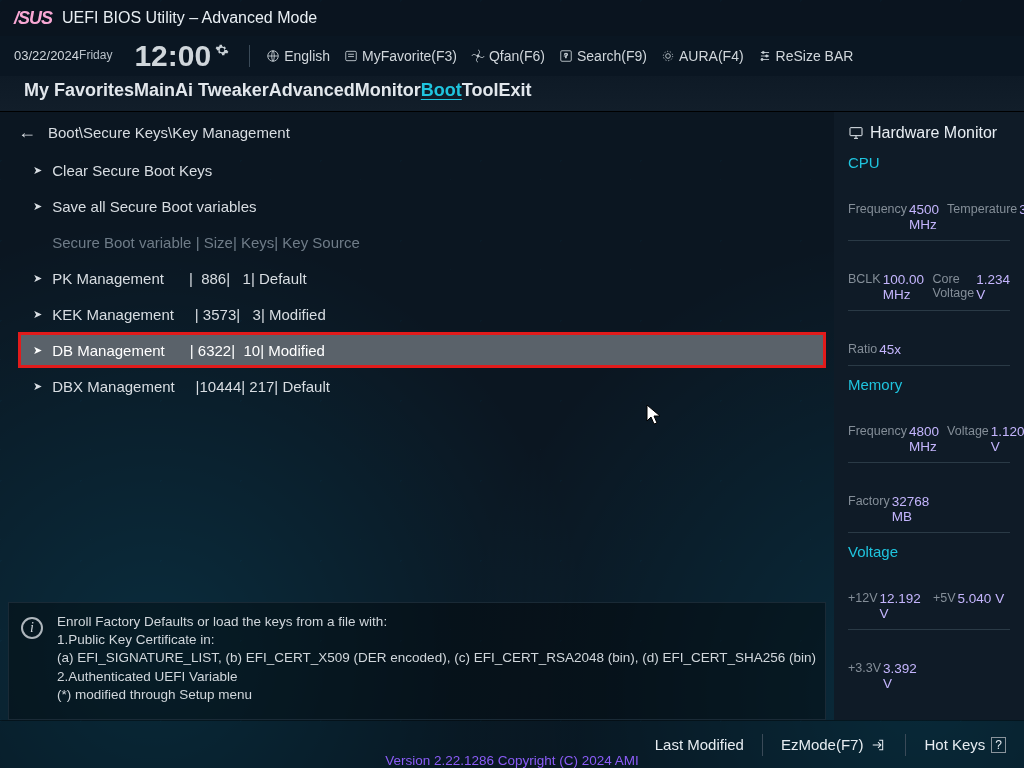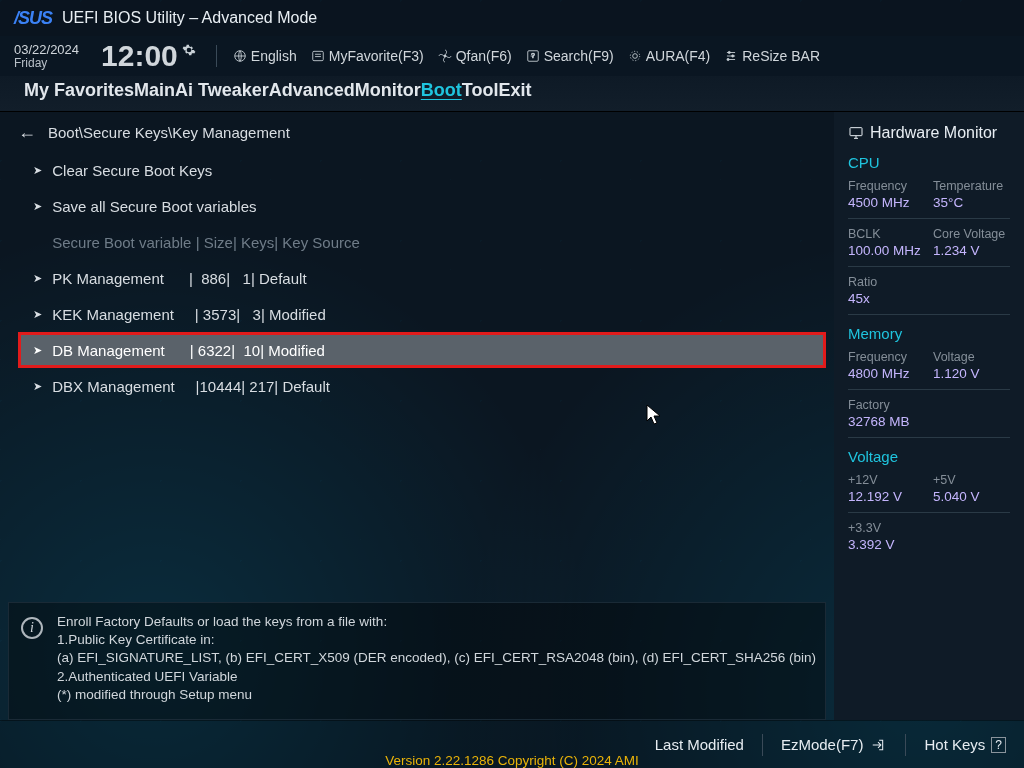--- a/index.html
+++ b/index.html
@@ -7,25 +7,25 @@
   .bg-lines { position:absolute; inset:0; pointer-events:none;
     background:
       linear-gradient(135deg, rgba(0,180,255,0.06) 0 2px, transparent 2px 40px) 0 0/80px 80px,
       linear-gradient(45deg, rgba(0,180,255,0.05) 0 1px, transparent 1px 50px) 0 0/90px 90px,
       radial-gradient(circle at 15% 85%, rgba(0,200,255,0.25), transparent 40%),
       radial-gradient(circle at 90% 90%, rgba(0,200,255,0.25), transparent 40%),
       #0a1622;
   }
   .title-bar { position:relative; display:flex; align-items:center; height:36px; padding:0 14px; gap:10px; background:rgba(10,20,30,0.6); z-index:2; }
   .logo { font-size:18px; font-weight:800; letter-spacing:-1px; font-style:italic; }
-  .logo-hl { color:#3b82f6; }
+  .logo-hl { color:#f9a8d4; }
   .title-text { font-size:16px; color:#e8eef3; }
 
   .util-row { position:relative; display:flex; align-items:center; height:40px; padding:0 14px; gap:14px; z-index:2; color:#d0d6db; font-size:14px; }
-  .dt-block { display:flex; flex-direction:column; justify-content:center; line-height:1.05; }
+  .dt-block { display:flex; flex-direction:row; justify-content:center; line-height:1.05; }
   .dt-date { font-size:13px; }
   .dt-day { font-size:12px; color:#b8c0c8; }
   .clock-wrap { display:flex; align-items:center; gap:4px; margin:0 4px 0 8px; }
   .clock { font-size:30px; font-weight:600; letter-spacing:0px; }
   .gear-icon { width:14px; height:14px; margin-top:-12px; }
   .vbar { width:1px; height:22px; background:#3a4a58; margin:0 2px; }
   .util-item { display:flex; align-items:center; gap:4px; cursor:pointer; white-space:nowrap; }
   .util-icon { width:14px; height:14px; fill:#c8d0d6; stroke:#c8d0d6; }
 
   .tab-row { position:relative; display:flex; align-items:center; height:36px; padding:0 24px; z-index:2; background:linear-gradient(#0e1a26,#121e2a); border-bottom:1px solid #000;font-weight:bold; }
@@ -49,27 +49,27 @@
   .info-icon { width:22px; height:22px; border:2px solid #aeb6bc; border-radius:50%; display:flex; align-items:center; justify-content:center; font-style:italic; font-family:Georgia,serif; font-size:14px; flex-shrink:0; margin-top:4px; }
   .help-lines div { white-space:nowrap; }
 
   .side-panel { width:190px; background:#0f1b27; padding:12px 14px; font-size:13px; overflow:auto; }
   .side-title { display:flex; align-items:center; gap:6px; font-size:16px; color:#e8eef3; margin-bottom:12px;text-align:center; }
   .mon-icon { width:16px; height:16px; }
   .sec-head { color:#1fc4de; font-size:15px; margin:10px 0 8px; }
   .stat-grid { display:grid; grid-template-columns:1fr 1fr; row-gap:8px; column-gap:8px; }
   .stat-label { color:#848e98; font-size:12.5px; }
   .stat-value { color:#c4b5fd; font-size:13.5px; }
-  .stat-cell { display:flex; flex-direction:column; gap:2px; }
+  .stat-cell { display:flex; flex-direction:row; gap:2px;margin-top:23px; }
   .divider { height:1px; background:#2a3a46; margin:8px 0; }
 
   .bottom-bar { position:relative; height:48px; display:flex; align-items:center; justify-content:flex-end; padding:0 18px; gap:18px; z-index:2; background:rgba(8,16,24,0.5); border-top:1px solid rgba(0,0,0,0.4); }
   .bb-item { display:flex; align-items:center; gap:6px; font-size:15px; color:#e6ecf1; cursor:pointer;text-align:right; }
   .vsep { width:1px; height:22px; background:#3a4a58; }
-  .version-line { position:absolute; left:0; right:0; bottom:0px; text-align:center; font-size:13.5px; color:#eab308; pointer-events:none; }
+  .version-line { position:absolute; left:0; right:0; bottom:0px; text-align:center; font-size:13.5px; color:#8b5cf6; pointer-events:none; }
   .hk-box { border:1px solid #8a949c; padding:0 3px; font-size:12px; }
 
   .cursor { position:absolute; left:646px; top:404px; z-index:10; pointer-events:none; }
 </style>
 </head>
 <body>
 
 <div class="bg-lines"></div>
 
 <div class="title-bar">

